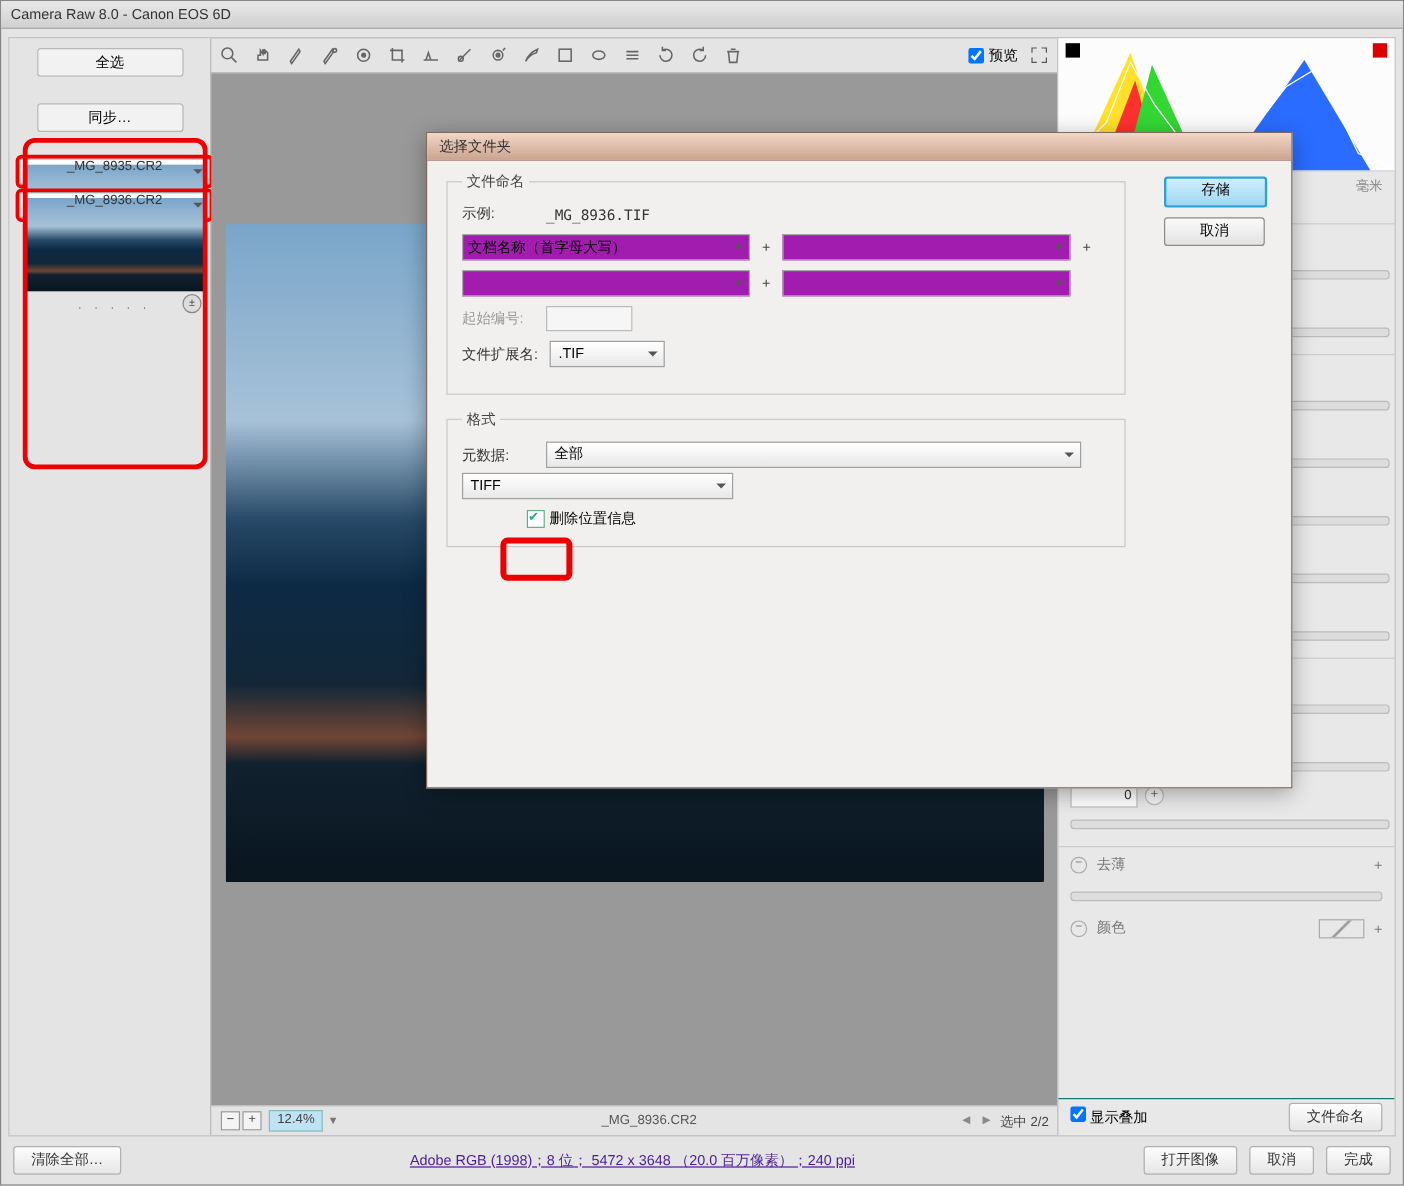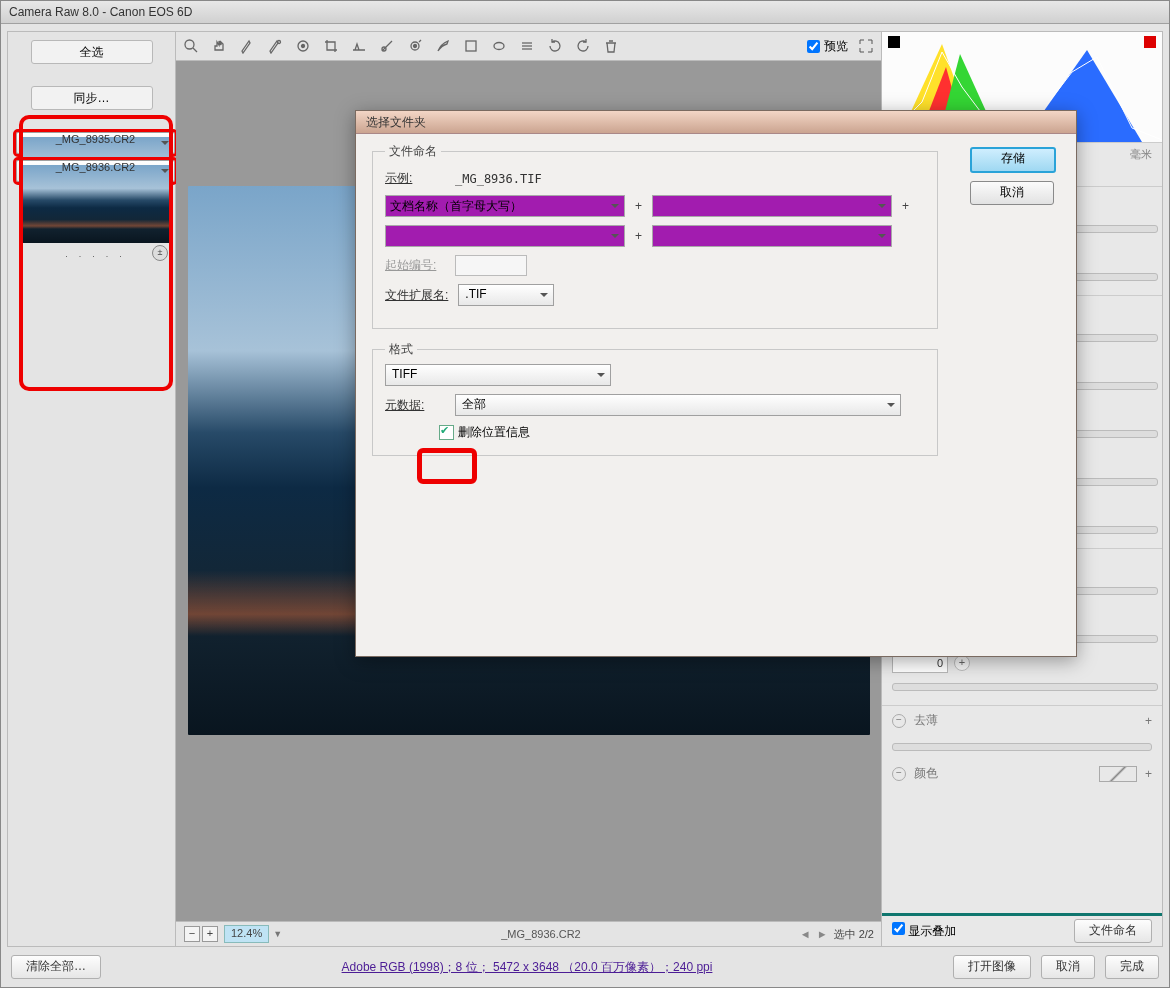--- a/index.html
+++ b/index.html
@@ -82,21 +82,21 @@
     text-align:right;padding:0 4px;font-size:11px;line-height:17px;color:#333;}
   .srow .track{flex:1;height:6px;background:#ddd;border:1px solid #bbb;
     border-radius:3px;position:relative;}
   .srow .plus{width:14px;height:14px;border:1px solid #bbb;border-radius:50%;
     text-align:center;line-height:12px;font-size:11px;color:#666;background:#f4f4f4;}
   .rsec{padding:6px 10px;display:flex;align-items:center;gap:8px;color:#777;}
   .rsec .exp{width:12px;height:12px;border:1px solid #aaa;border-radius:50%;
     text-align:center;line-height:10px;font-size:10px;}
   .rsec .swatch{width:36px;height:14px;border:1px solid #aaa;margin-left:auto;
     background:linear-gradient(135deg,transparent 45%,#888 50%,transparent 55%);}
-  .rfoot{position:absolute;left:0;right:0;bottom:0;height:30px;border-top:3px solid #0f766e;
+  .rfoot{position:absolute;left:0;right:0;bottom:0;height:30px;border-top:1px solid #0f766e;
     display:flex;align-items:center;padding:0 10px;gap:24px;}
   .rfoot .btn{margin-left:auto;}
   
   .footer{position:absolute;left:6px;right:6px;bottom:6px;height:28px;
     display:flex;align-items:center;gap:10px;padding:0 4px;}
   .btn{height:22px;padding:0 14px;border:1px solid #b0b0b0;border-radius:3px;
     background:linear-gradient(#fdfdfd,#e6e6e6);line-height:20px;font-size:12px;
     color:#333;display:inline-block;text-align:center;}
   .footer .meta{flex:1;text-align:center;color:#4c1d95;text-decoration:underline;
     font-size:12px;}
@@ -110,21 +110,21 @@
   fieldset{border:1px solid #c8c8c8;margin:0 0 12px 0;padding:10px 12px 14px;
     position:relative;}
   legend{padding:0 4px;color:#444;}
   .dlg-right{position:absolute;right:20px;top:36px;display:flex;
     flex-direction:column;gap:8px;}
   .dbtn{width:82px;height:22px;border:1px solid #8a8a8a;border-radius:3px;
     background:linear-gradient(#fbfbfb,#e2e2e2);text-align:center;line-height:20px;}
   .dbtn.primary{background:linear-gradient(#cfeefe,#9fd8f2);
     border:2px solid #2aa3d8;line-height:18px;}
   .frow{display:flex;align-items:center;gap:10px;margin-bottom:8px;}
-  .lab2{min-width:60px;color:#333;white-space:nowrap;text-decoration:underline;}
+  .lab2{min-width:60px;color:#333;white-space:nowrap;}
   .sel{border:1px solid #a0a0a0;background:linear-gradient(#fff,#e8e8e8);
     height:20px;padding:0 18px 0 6px;position:relative;min-width:100px;
     line-height:19px;}
   .sel::after{content:"";position:absolute;right:5px;top:8px;border:4px solid transparent;
     border-top-color:#555;}
   .pathtxt{font-family:SimSun,monospace;color:#333;}
   .txtin{border:1px solid #a8a8a8;background:#a21caf;height:20px;padding:0 4px;
     min-width:210px;line-height:20px;position:relative;}
   .txtin.wide{min-width:230px;}
   .txtin.dd::after{content:"";position:absolute;right:5px;top:8px;
@@ -463,26 +463,26 @@
           <span class="smallin"></span>
         </div>
         <div class="frow">
           <span class="lab2">文件扩展名:</span>
           <span class="sel" style="min-width:70px">.TIF</span>
         </div>
       </fieldset>
 
       <fieldset style="width:540px">
         <legend>格式</legend>
+        <div class="frow">
+          <span class="lab2">元数据:</span>
+          <span class="sel" style="min-width:420px">全部</span>
+        </div>
         <div class="frow" style="margin-top:-4px">
           <span class="sel" style="min-width:200px">TIFF</span>
-        </div>
-        <div class="frow">
-          <span class="lab2">元数据:</span>
-          <span class="sel" style="min-width:420px">全部</span>
         </div>
         <div class="chk">
           <span class="chkbox checked"></span>
           <span>删除位置信息</span>
         </div>
       </fieldset>
     </div>
   </div>
 
   <div class="redmark mark-thumbs"></div>

